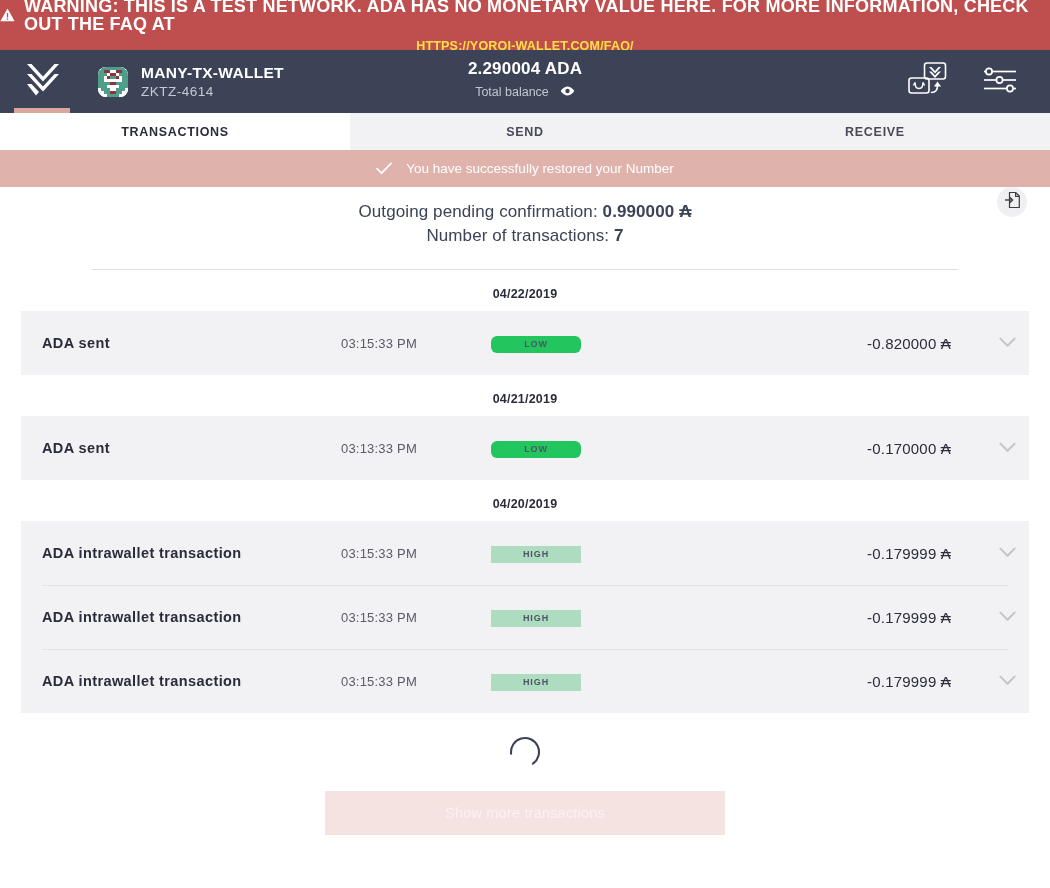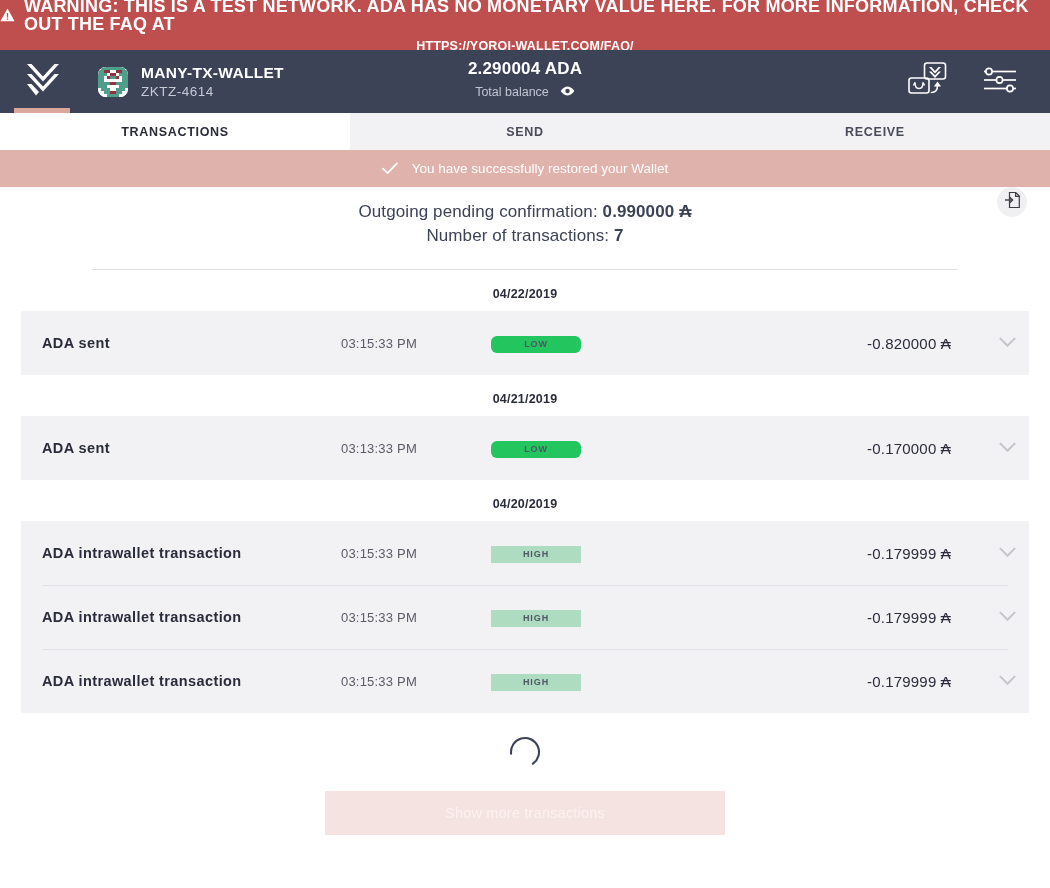--- a/index.html
+++ b/index.html
@@ -29,21 +29,21 @@
     gap: 9px;
     font-size: 18px;
     font-weight: bold;
     letter-spacing: .2px;
     padding-bottom: 2px;
   }
   .warn-tri { display:block; }
   .warn-link {
     font-size: 12.5px;
     font-weight: bold;
-    color: #ffffff;
+    color: #fde047;
     text-decoration: underline;
     letter-spacing: .2px;
     margin-top: 5px;
     cursor: pointer;
   }
 
   
   .topbar {
     height: 63px;
     background: #3c4357;
@@ -398,21 +398,21 @@
     <div class="tab">SEND</div>
     <div class="tab">RECEIVE</div>
   </div>
 
   <div class="notif">
     <span>
       <svg class="notif-check" width="16" height="13" viewBox="0 0 16 13">
         <path d="M1 6.6 L5.6 11.2 L15 1.4" fill="none" stroke="#ffffff" stroke-width="1.7" stroke-linecap="round" stroke-linejoin="round"></path>
       </svg>
     </span>
-    <span>You have successfully restored your Wallet</span>
+    <span>You have successfully restored your Number</span>
   </div>
 
   <div class="summary">
     <div class="export-btn">
       <span>
         <svg width="17" height="18" viewBox="0 0 17 18">
           <path d="M5.5 1.5 h6.2 l3.6 3.6 v11.4 h-9.8 z" fill="none" stroke="#3c3c44" stroke-width="1.2"></path>
           <path d="M11.6 1.5 v3.8 h3.7" fill="none" stroke="#3c3c44" stroke-width="1.2"></path>
           <line x1="1" y1="9" x2="8" y2="9" stroke="#3c3c44" stroke-width="1.4"></line>
           <path d="M6 6.6 L8.6 9 L6 11.4" fill="none" stroke="#3c3c44" stroke-width="1.4" stroke-linecap="round" stroke-linejoin="round"></path>

